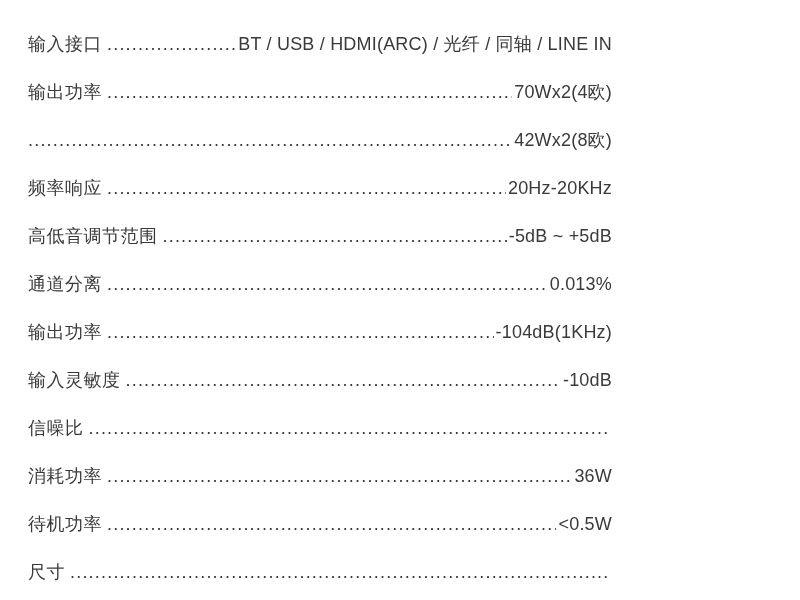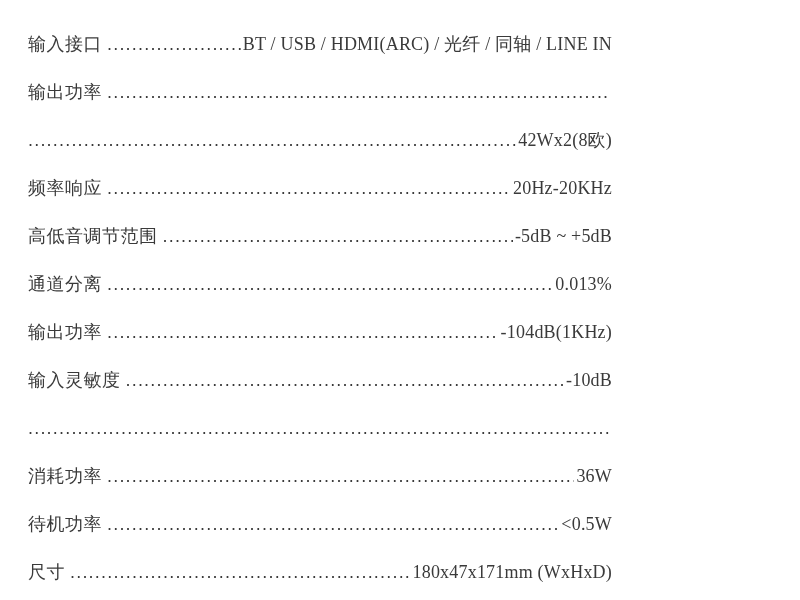--- a/index.html
+++ b/index.html
@@ -40,36 +40,36 @@
     flex: 1 1 auto;
     overflow: hidden;
     white-space: nowrap;
     letter-spacing: 1.2px;
     min-width: 0;
     margin-right: 2px;
   }
   .spec-value {
     flex: 0 0 auto;
     letter-spacing: 0.2px;
-    font-family: Liberation Serif, serif;
   }
 </style>
 </head>
 <body style="color: rgb(58, 58, 58); background: rgb(255, 255, 255);">
 
 <div class="sheet" id="sheet">
   <div class="spec-row">
     <span class="spec-label">输入接口</span>
     <span class="spec-leader">............................................................................................................................................................................................................................................................................................................</span>
     <span class="spec-value">BT / USB / HDMI(ARC) / 光纤 / 同轴 / LINE IN</span>
   </div>
 
   <div class="spec-row">
     <span class="spec-label">输出功率</span>
     <span class="spec-leader">............................................................................................................................................................................................................................................................................................................</span>
+    <span class="spec-value">70Wx2(4欧)</span>
   </div>
 
   <div class="spec-row">
     <span class="spec-label"></span>
     <span class="spec-leader">............................................................................................................................................................................................................................................................................................................</span>
     <span class="spec-value">42Wx2(8欧)</span>
   </div>
 
   <div class="spec-row">
     <span class="spec-label">频率响应</span>
@@ -95,33 +95,33 @@
     <span class="spec-value">-104dB(1KHz)</span>
   </div>
 
   <div class="spec-row">
     <span class="spec-label">输入灵敏度</span>
     <span class="spec-leader">............................................................................................................................................................................................................................................................................................................</span>
     <span class="spec-value">-10dB</span>
   </div>
 
   <div class="spec-row">
+    <span class="spec-label">信噪比</span>
     <span class="spec-leader">............................................................................................................................................................................................................................................................................................................</span>
   </div>
 
   <div class="spec-row">
     <span class="spec-label">消耗功率</span>
     <span class="spec-leader">............................................................................................................................................................................................................................................................................................................</span>
     <span class="spec-value">36W</span>
   </div>
 
   <div class="spec-row">
     <span class="spec-label">待机功率</span>
     <span class="spec-leader">............................................................................................................................................................................................................................................................................................................</span>
     <span class="spec-value">&lt;0.5W</span>
   </div>
 
   <div class="spec-row">
     <span class="spec-label">尺寸</span>
     <span class="spec-leader">............................................................................................................................................................................................................................................................................................................</span>
-    <span class="spec-value">180x47x171mm (WxHxD)</span>
   </div>
 </div>
 
 </body></html>

